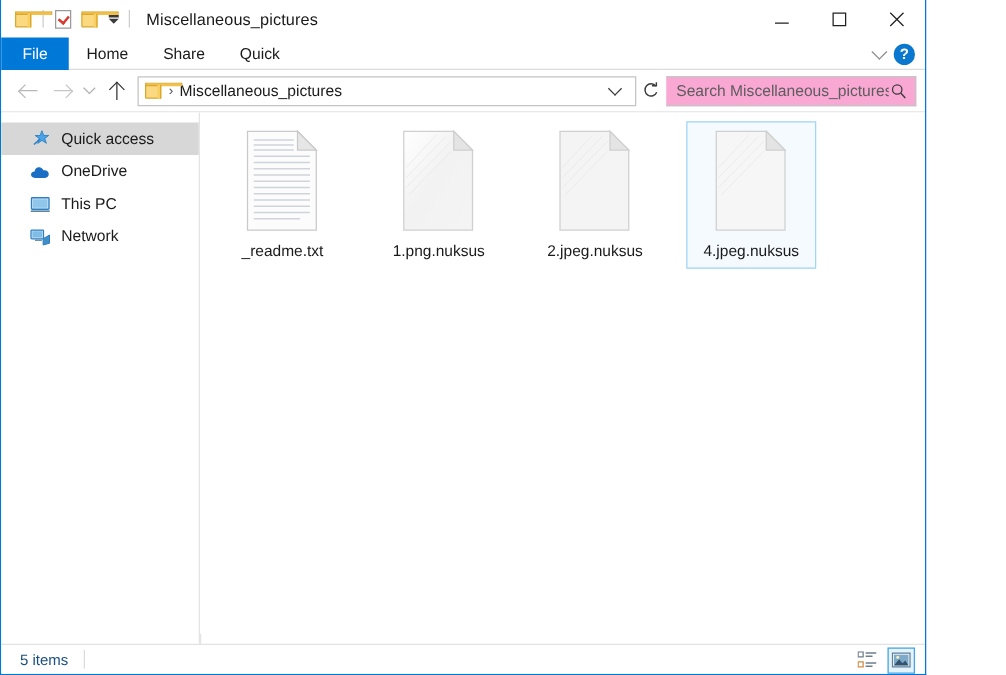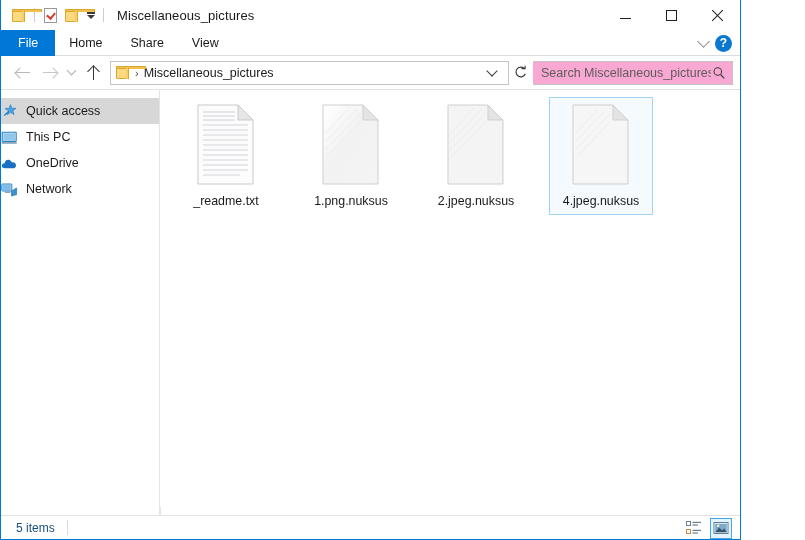--- a/index.html
+++ b/index.html
@@ -398,20 +398,21 @@
     width: 159px;
     flex: 0 0 159px;
     border-right: 1px solid #e4e4e4;
     background: #ffffff;
     padding-top: 8px;
   }
   .nav-item {
     height: 26px;
     display: flex;
     align-items: center;
+    padding-left: 23px;
     gap: 8px;
     font-size: 12.5px;
     color: #1a1a1a;
     white-space: nowrap;
   }
   .nav-item.selected {
     background: #d7d7d7;
   }
   .nav-ico {
     width: 17px;
@@ -563,21 +564,21 @@
       <div class="wc">
           <div class="wc-close"></div>
         </div>
     </div>
   </div>
 
   <div class="ribbon">
     <div class="tab file">File</div>
     <div class="tab">Home</div>
     <div class="tab">Share</div>
-    <div class="tab">View</div>
+    <div class="tab">Quick</div>
     <div class="ribbon-right">
       <div class="chev-down"></div>
       <div class="help-btn">?</div>
     </div>
   </div>
 
   <div class="addressrow">
     <div class="nav-btn">
       <div class="arrow-left"></div>
     </div>
@@ -631,36 +632,36 @@
           <svg width="16" height="16" viewBox="0 0 16 16">
             <path d="M8.5 1.6 L10 5.4 L14 5.3 L10.8 7.8 L12.1 11.6 L8.6 9.3 L5.2 11.7 L6.4 7.8 L3.1 5.4 L7.1 5.4 Z" fill="#4aa3e8" stroke="#2b7fc4" stroke-width="0.7"></path>
             <path d="M2.2 12.6 L7.0 8.2" stroke="#2b7fc4" stroke-width="1.3" fill="none"></path>
           </svg>
         </div>
         <span>Quick access</span>
       </div>
 
       <div class="nav-item">
         <div class="nav-ico">
+          <svg width="17" height="13" viewBox="0 0 18 13">
+            <path d="M4.4 11.6 C1.9 11.6 0.6 10.0 0.9 8.3 C1.2 6.8 2.6 6.0 3.9 6.2 C4.0 3.8 6.0 2.2 8.2 2.6 C9.9 2.9 10.9 4.0 11.3 5.2 C13.6 4.6 15.8 6.0 15.9 8.3 C16.0 10.3 14.5 11.6 12.6 11.6 Z" fill="#1a6fc4"></path>
+          </svg>
+        </div>
+        <span>OneDrive</span>
+      </div>
+
+      <div class="nav-item">
+        <div class="nav-ico">
           <svg width="17" height="15" viewBox="0 0 17 15">
             <rect x="1.2" y="2.2" width="14" height="9.2" rx="0.6" fill="#d9ecfb" stroke="#2f7fc0" stroke-width="1.1"></rect>
             <rect x="2.4" y="3.4" width="11.6" height="6.8" fill="#8fc6ea"></rect>
             <rect x="0.6" y="12.3" width="15.2" height="1.3" fill="#5c86a4"></rect>
           </svg>
         </div>
         <span>This PC</span>
-      </div>
-
-      <div class="nav-item">
-        <div class="nav-ico">
-          <svg width="17" height="13" viewBox="0 0 18 13">
-            <path d="M4.4 11.6 C1.9 11.6 0.6 10.0 0.9 8.3 C1.2 6.8 2.6 6.0 3.9 6.2 C4.0 3.8 6.0 2.2 8.2 2.6 C9.9 2.9 10.9 4.0 11.3 5.2 C13.6 4.6 15.8 6.0 15.9 8.3 C16.0 10.3 14.5 11.6 12.6 11.6 Z" fill="#1a6fc4"></path>
-          </svg>
-        </div>
-        <span>OneDrive</span>
       </div>
 
       <div class="nav-item">
         <div class="nav-ico">
           <svg width="17" height="15" viewBox="0 0 17 15">
             <rect x="0.8" y="2.0" width="10" height="7" rx="0.6" fill="#cfe7f8" stroke="#2f7fc0" stroke-width="1"></rect>
             <rect x="1.9" y="3.0" width="7.8" height="5" fill="#7fbde6"></rect>
             <path d="M10.5 9.0 L15.6 6.0 L15.6 12.6 L10.5 14.0 Z" fill="#3f8fc9" stroke="#2f7fc0" stroke-width="0.8"></path>
             <rect x="4.0" y="9.6" width="5.5" height="1.2" fill="#6b93ae"></rect>
           </svg>

